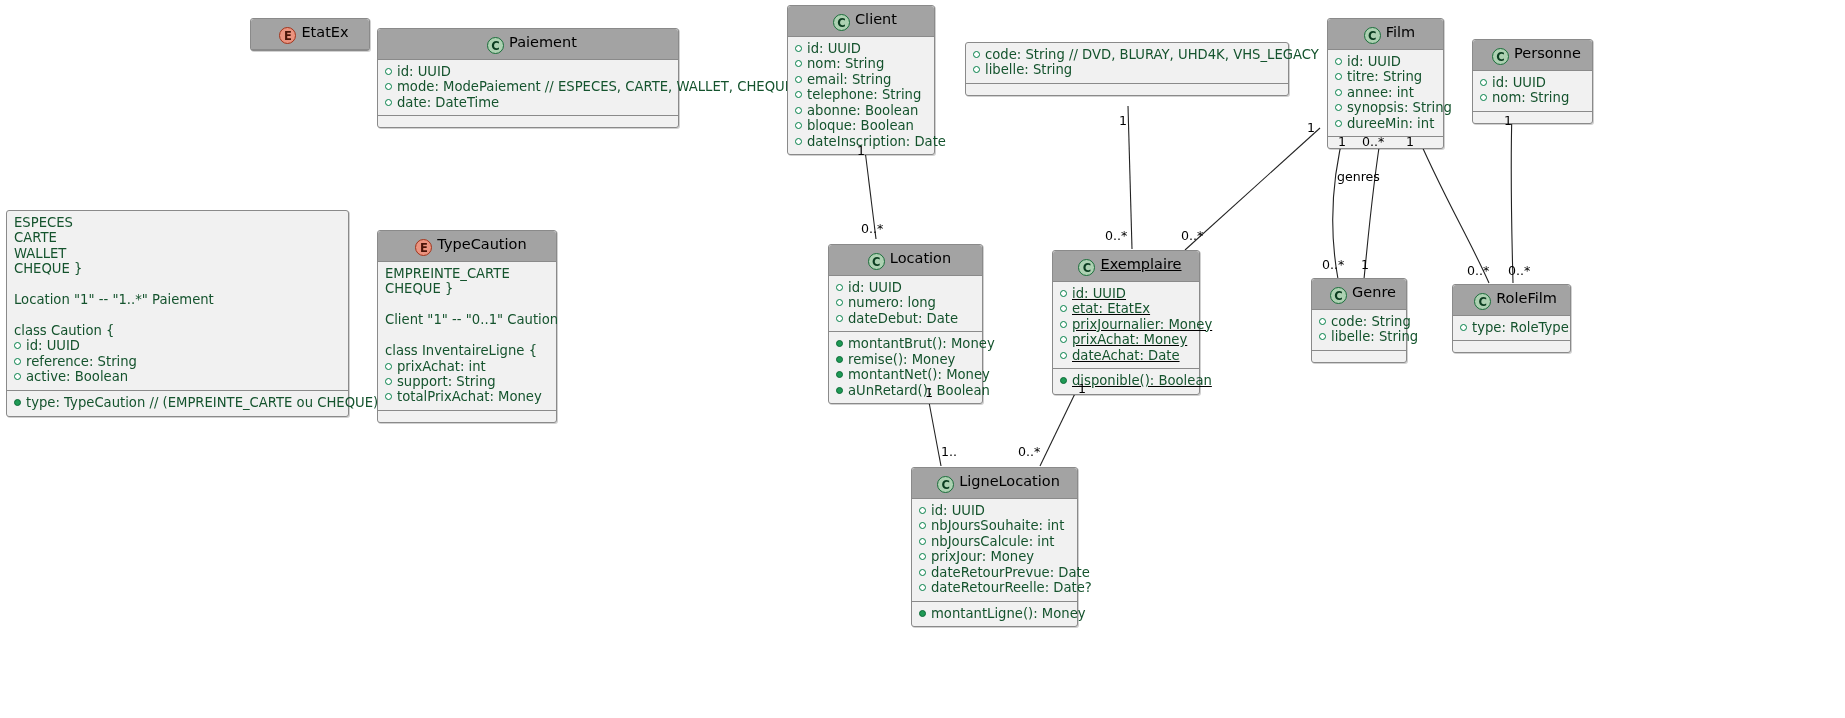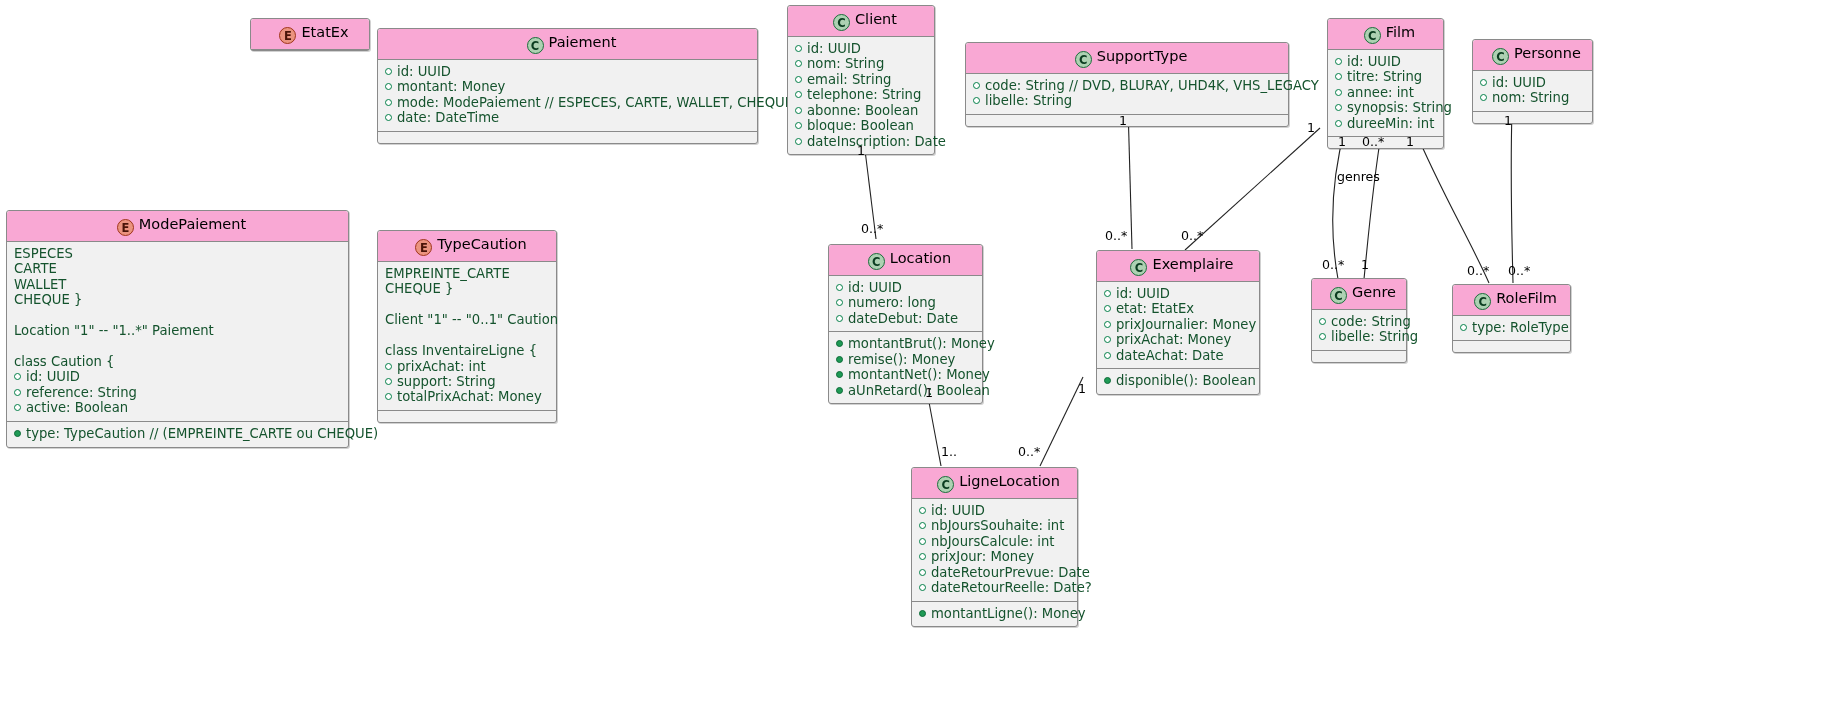--- a/index.html
+++ b/index.html
@@ -30,21 +30,21 @@
     border-radius: 3px;
     box-shadow: 1px 1px 0 rgba(0,0,0,0.18);
     box-sizing: border-box;
   }
   .node-header {
     text-align: center;
     padding: 5px 2px 5px 10px;
     font-size: 14.5px;
     color: #000000;
     white-space: nowrap;
-    background: #f9a8d4;
+    background: #a3a3a3;
     border-bottom: 1px solid #8a8a8a;
     border-radius: 3px 3px 0 0;
   }
   .node-header .stereo {
     display: inline-block;
     width: 17px;
     height: 17px;
     line-height: 16px;
     border-radius: 50%;
     font-size: 11.5px;
@@ -138,27 +138,26 @@
     </g>
   </svg>
 
 
   <div class="node" style="left:250px; top:18px; width:120px;">
     <div class="node-header">
       <span class="stereo enm">E</span><span>EtatEx</span>
     </div>
   </div>
 
-  <div class="node" style="left:377px; top:28px; width:381px;">
+  <div class="node" style="left:377px; top:28px; width:302px;">
     <div class="node-header">
       <span class="stereo cls">C</span><span>Paiement</span>
     </div>
     <div class="compartment">
       <span class="member"><span class="bullet pub-field"></span><span>id: UUID</span></span>
-      <span class="member"><span class="bullet pub-field"></span><span>montant: Money</span></span>
       <span class="member"><span class="bullet pub-field"></span><span>mode: ModePaiement  // ESPECES, CARTE, WALLET, CHEQUE</span></span>
       <span class="member"><span class="bullet pub-field"></span><span>date: DateTime</span></span>
     </div>
     <div class="compartment empty"></div>
   </div>
 
   <div class="node" style="left:787px; top:5px; width:148px;">
     <div class="node-header">
       <span class="stereo cls">C</span><span>Client</span>
     </div>
@@ -167,23 +166,20 @@
       <span class="member"><span class="bullet pub-field"></span><span>nom: String</span></span>
       <span class="member"><span class="bullet pub-field"></span><span>email: String</span></span>
       <span class="member"><span class="bullet pub-field"></span><span>telephone: String</span></span>
       <span class="member"><span class="bullet pub-field"></span><span>abonne: Boolean</span></span>
       <span class="member"><span class="bullet pub-field"></span><span>bloque: Boolean</span></span>
       <span class="member"><span class="bullet pub-field"></span><span>dateInscription: Date</span></span>
     </div>
   </div>
 
   <div class="node" style="left:965px; top:42px; width:324px;">
-    <div class="node-header">
-      <span class="stereo cls">C</span><span>SupportType</span>
-    </div>
     <div class="compartment">
       <span class="member"><span class="bullet pub-field"></span><span>code: String  // DVD, BLURAY, UHD4K, VHS_LEGACY</span></span>
       <span class="member"><span class="bullet pub-field"></span><span>libelle: String</span></span>
     </div>
     <div class="compartment empty"></div>
   </div>
 
   <div class="node" style="left:1327px; top:18px; width:117px;">
     <div class="node-header">
       <span class="stereo cls">C</span><span>Film</span>
@@ -203,23 +199,20 @@
       <span class="stereo cls">C</span><span>Personne</span>
     </div>
     <div class="compartment">
       <span class="member"><span class="bullet pub-field"></span><span>id: UUID</span></span>
       <span class="member"><span class="bullet pub-field"></span><span>nom: String</span></span>
     </div>
     <div class="compartment empty"></div>
   </div>
 
   <div class="node" style="left:6px; top:210px; width:343px;">
-    <div class="node-header">
-      <span class="stereo enm">E</span><span>ModePaiement</span>
-    </div>
     <div class="compartment">
       <span class="plain-line">ESPECES</span>
       <span class="plain-line">CARTE</span>
       <span class="plain-line">WALLET</span>
       <span class="plain-line">CHEQUE }</span>
       <span class="plain-line">&nbsp;</span>
       <span class="plain-line">Location "1" -- "1..*" Paiement</span>
       <span class="plain-line">&nbsp;</span>
       <span class="plain-line">class Caution {</span>
       <span class="member"><span class="bullet pub-field"></span><span>id: UUID</span></span>
@@ -259,21 +252,21 @@
       <span class="member"><span class="bullet pub-field"></span><span>dateDebut: Date</span></span>
     </div>
     <div class="compartment">
       <span class="member"><span class="bullet pub-method"></span><span>montantBrut(): Money</span></span>
       <span class="member"><span class="bullet pub-method"></span><span>remise(): Money</span></span>
       <span class="member"><span class="bullet pub-method"></span><span>montantNet(): Money</span></span>
       <span class="member"><span class="bullet pub-method"></span><span>aUnRetard(): Boolean</span></span>
     </div>
   </div>
 
-  <div class="node" style="left:1096px; top:250px; width:164px;">
+  <div class="node" style="left:1052px; top:250px; width:148px;text-decoration:underline;">
     <div class="node-header">
       <span class="stereo cls">C</span><span>Exemplaire</span>
     </div>
     <div class="compartment">
       <span class="member"><span class="bullet pub-field"></span><span>id: UUID</span></span>
       <span class="member"><span class="bullet pub-field"></span><span>etat: EtatEx</span></span>
       <span class="member"><span class="bullet pub-field"></span><span>prixJournalier: Money</span></span>
       <span class="member"><span class="bullet pub-field"></span><span>prixAchat: Money</span></span>
       <span class="member"><span class="bullet pub-field"></span><span>dateAchat: Date</span></span>
     </div>

